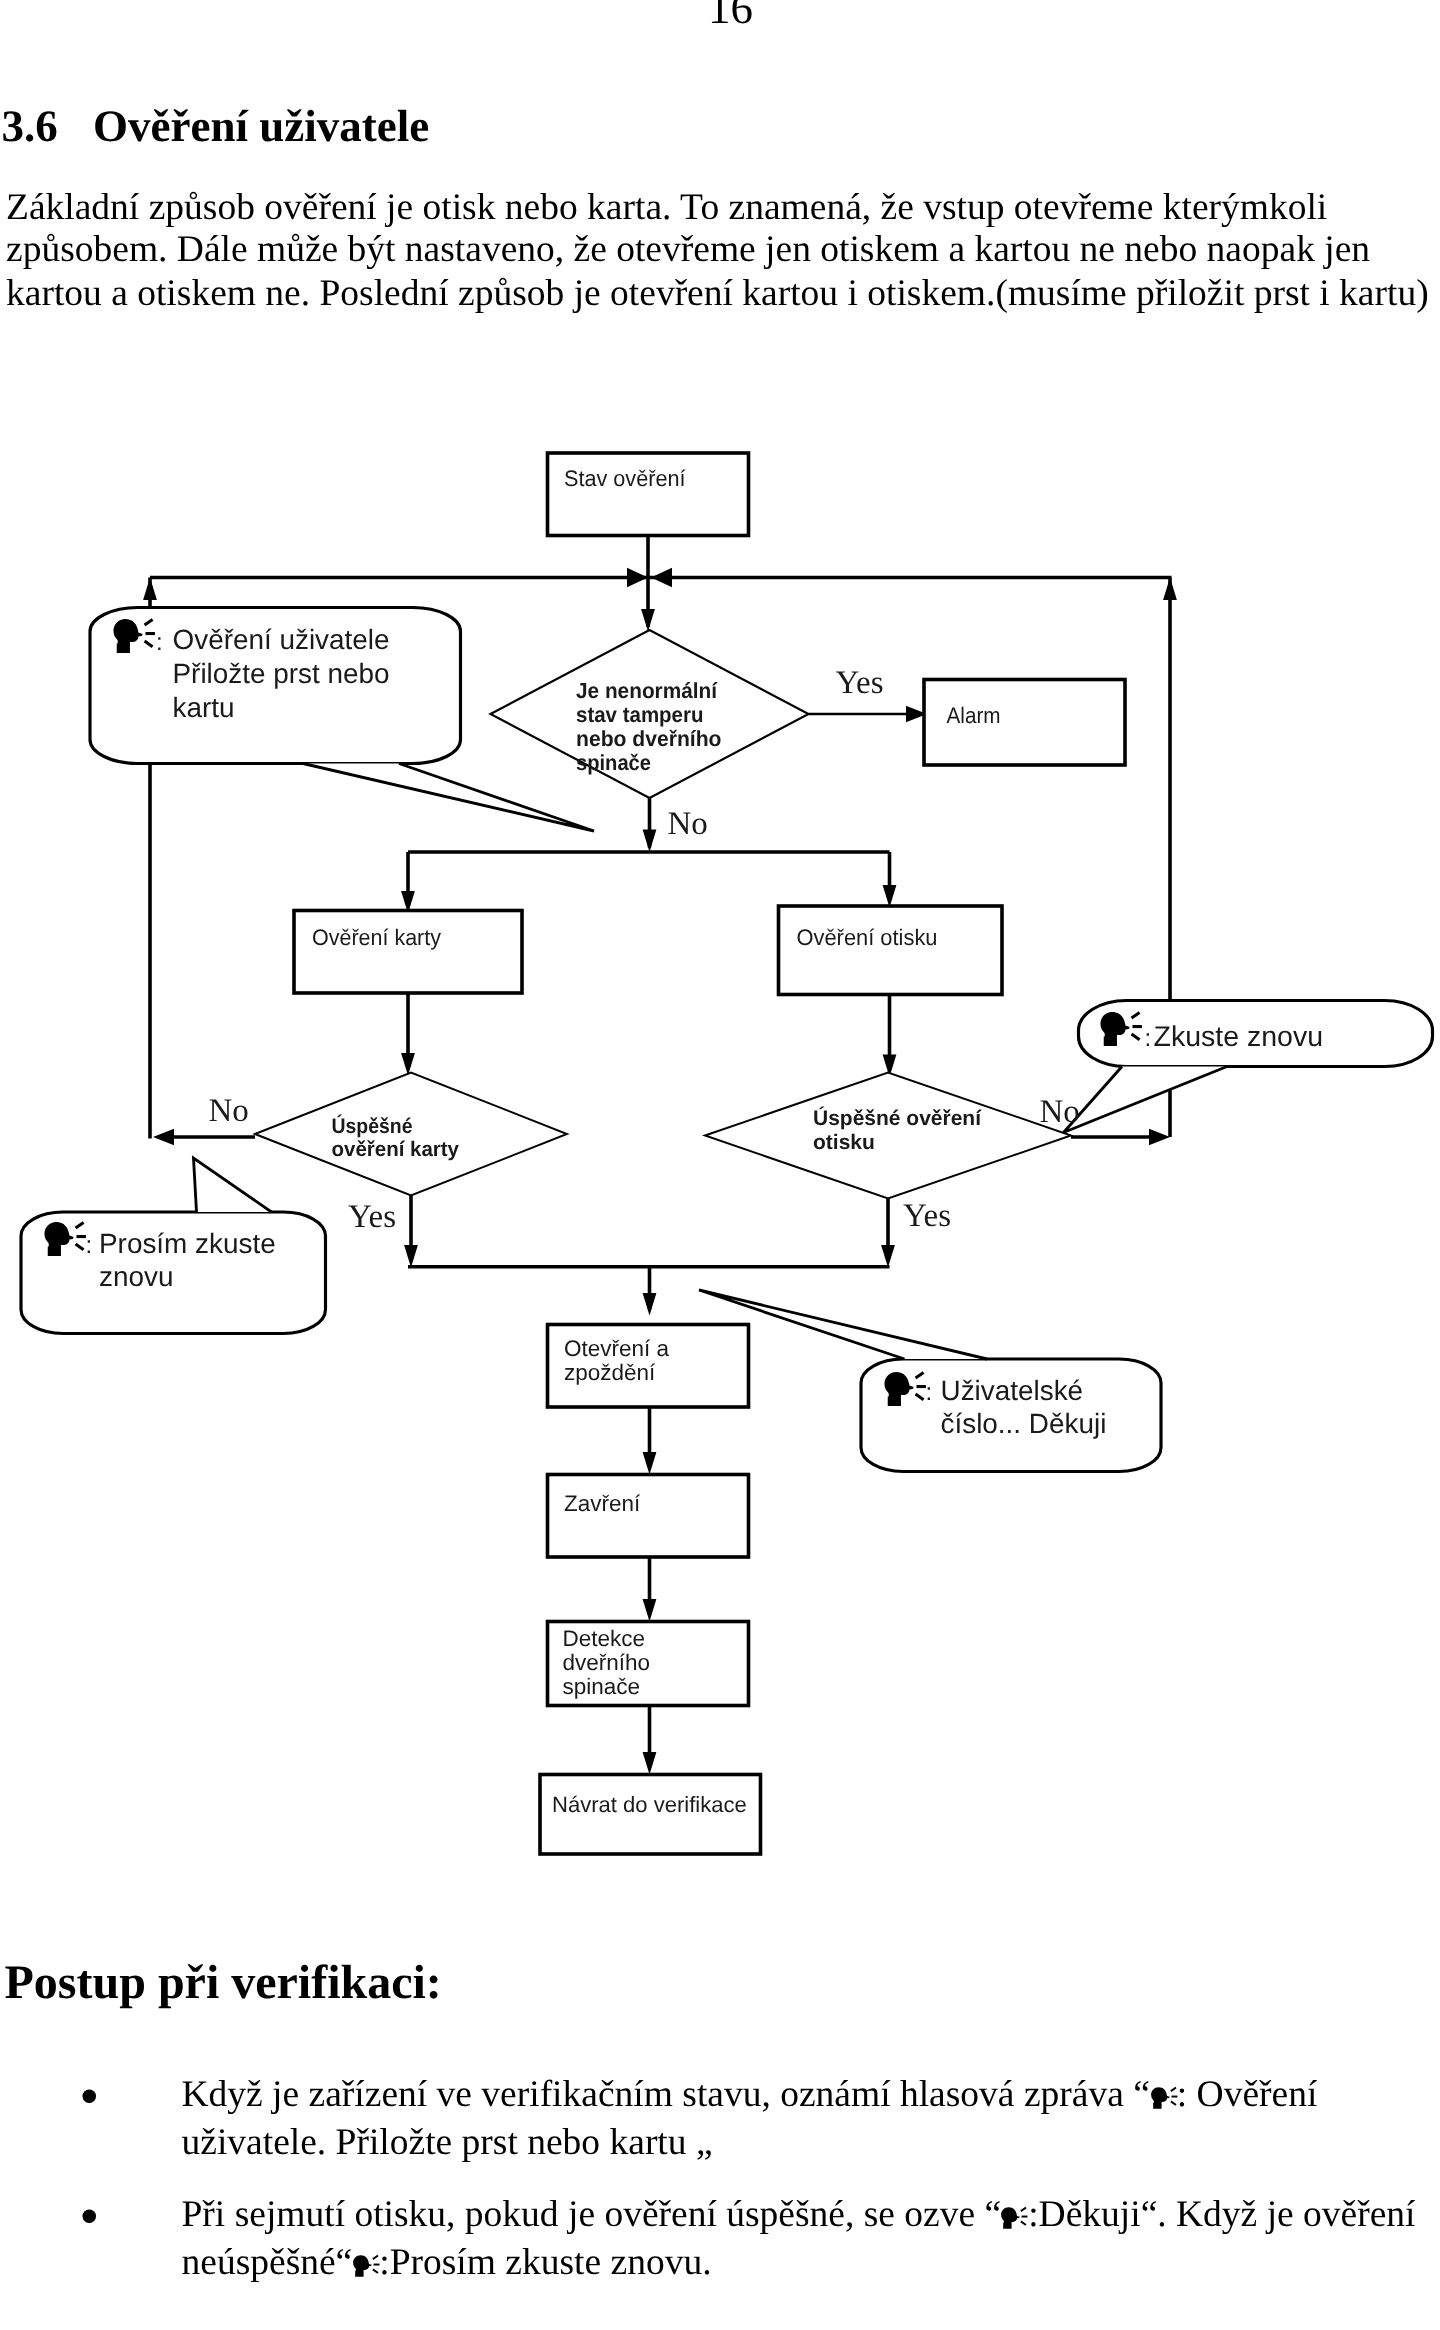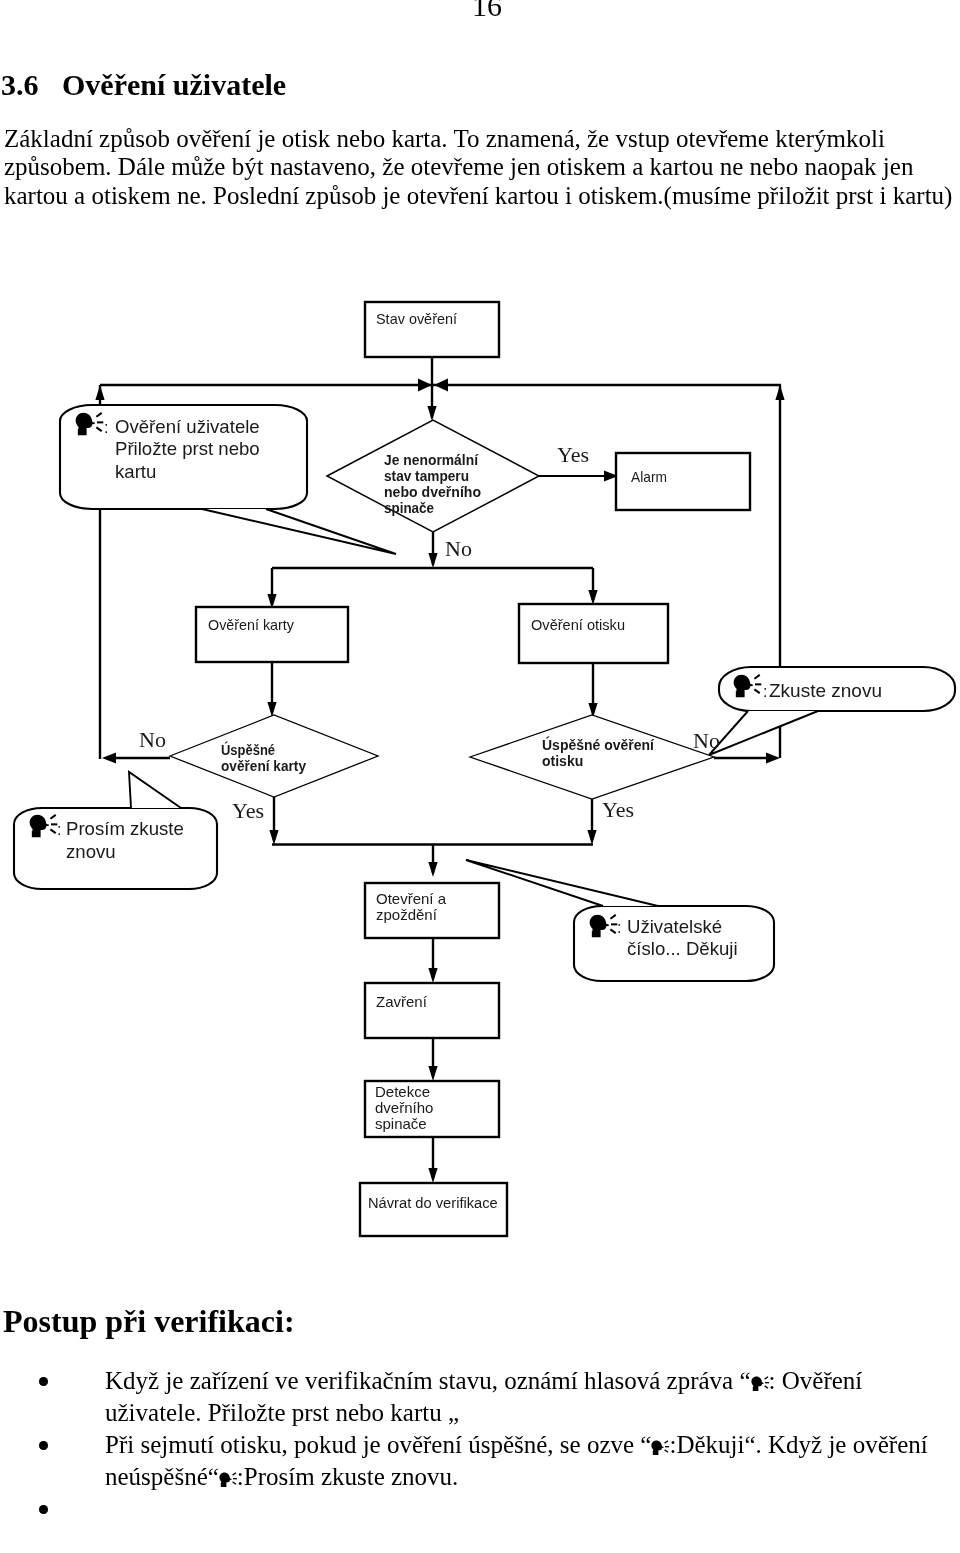--- a/index.html
+++ b/index.html
@@ -11,21 +11,21 @@
            font-size:30px;line-height:34px;}
   #heading{position:absolute;top:68px;left:1px;font-weight:bold;font-size:30px;
            line-height:34px;white-space:nowrap;}
   #heading .hnum{display:inline-block;width:61px;}
   #intro{position:absolute;top:109px;left:4px;width:956px;font-size:25px;
          line-height:28.3px;text-align:left;margin-top:16px;}
   #postup{position:absolute;top:1305px;left:3px;font-weight:bold;font-size:32px;
           line-height:32px;}
   #bullets{position:absolute;top:1365px;left:0;width:960px;font-size:25px;
            line-height:32px;list-style:none;margin:0;padding:0;}
-  #bullets li{position:relative;padding-left:105px;margin:0;}
+  #bullets li{position:relative;padding-left:105px;margin:16px;}
   #bullets li .dot{position:absolute;left:39px;top:12px;width:8.6px;height:8.6px;
                    border-radius:50%;background:#000;font-size:0;line-height:0;color:transparent;}
   svg#diagram{position:absolute;left:0;top:0;}
   .shd{display:inline-block;width:14px;height:17.4px;vertical-align:-3px;margin:0 4px 0 0;overflow:visible;}
 </style>
 </head>
 <body>
 
 <div class="page">
 

